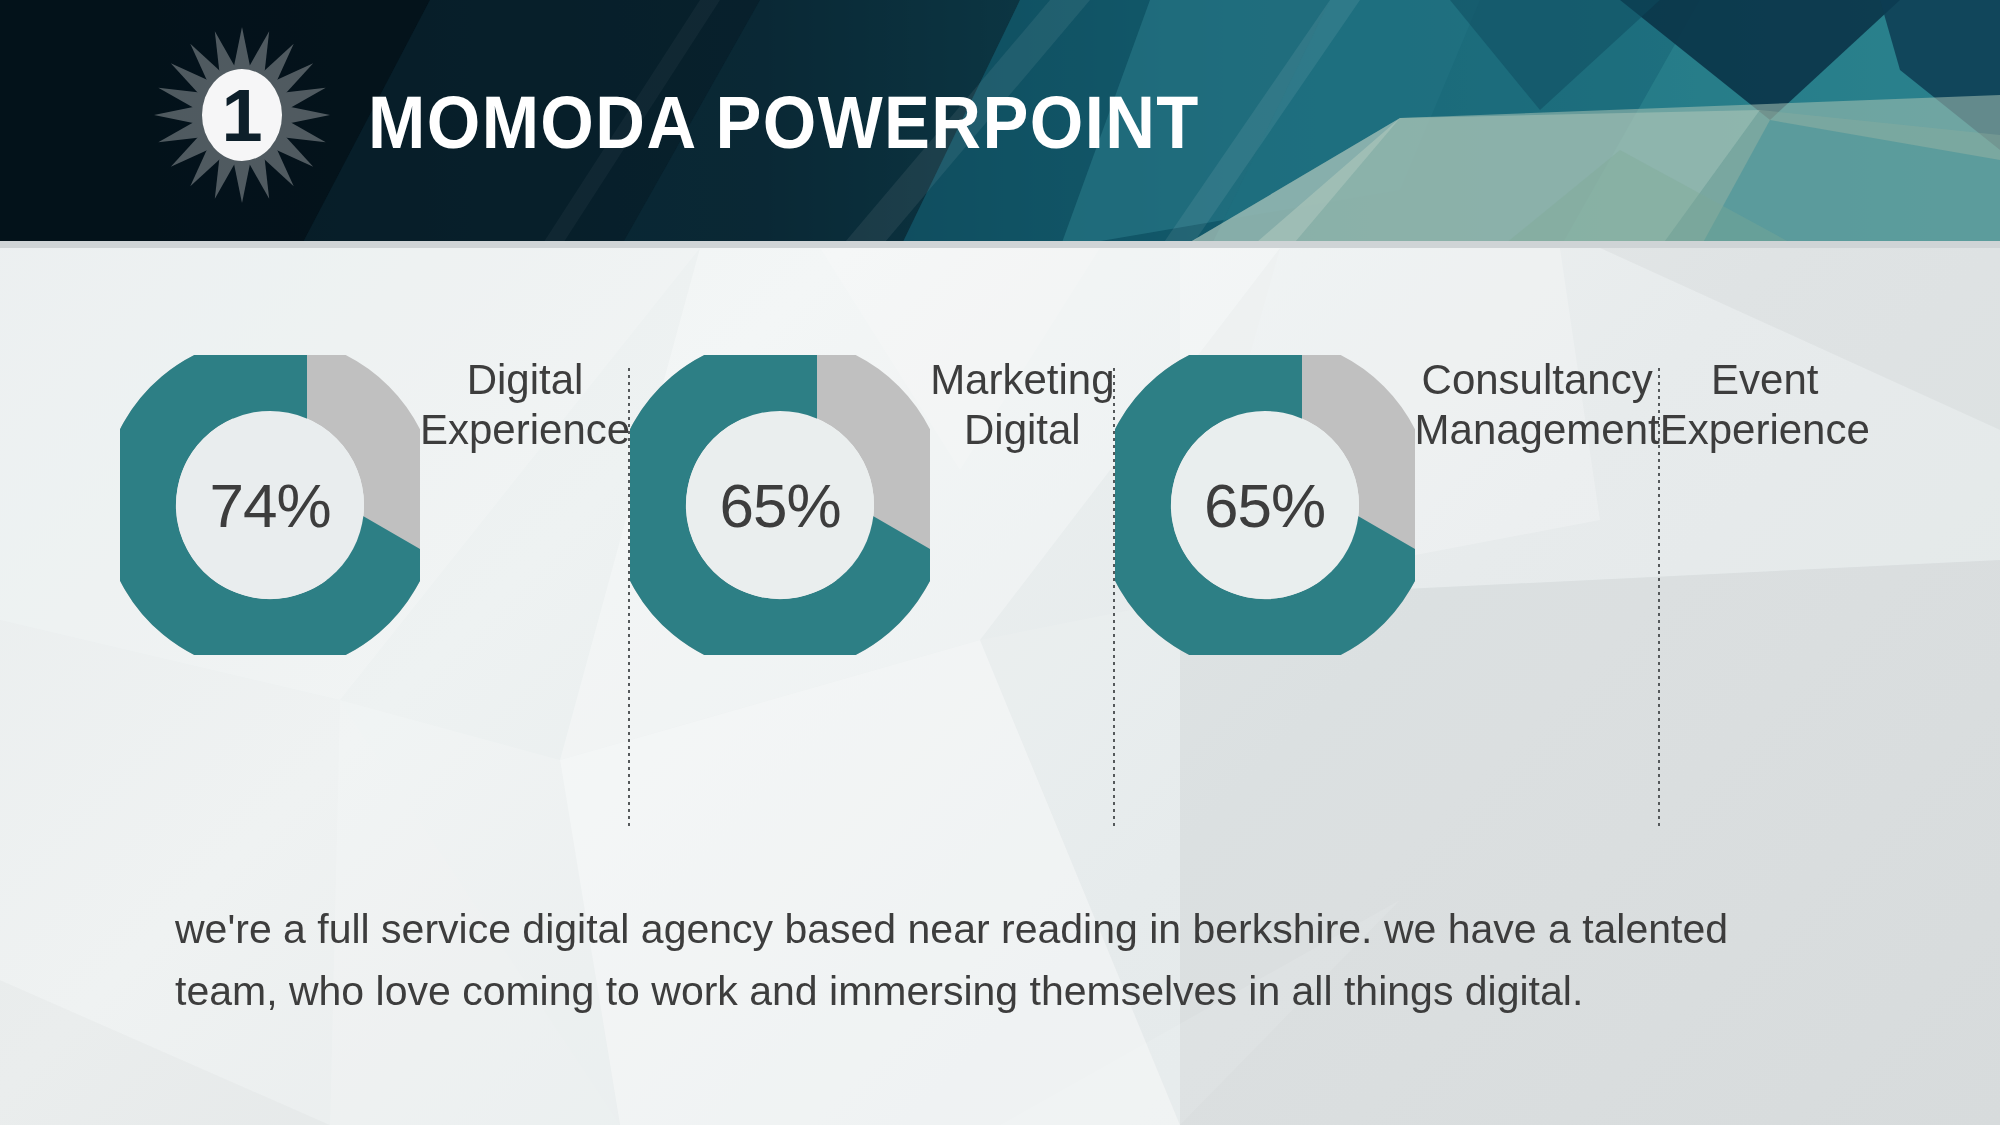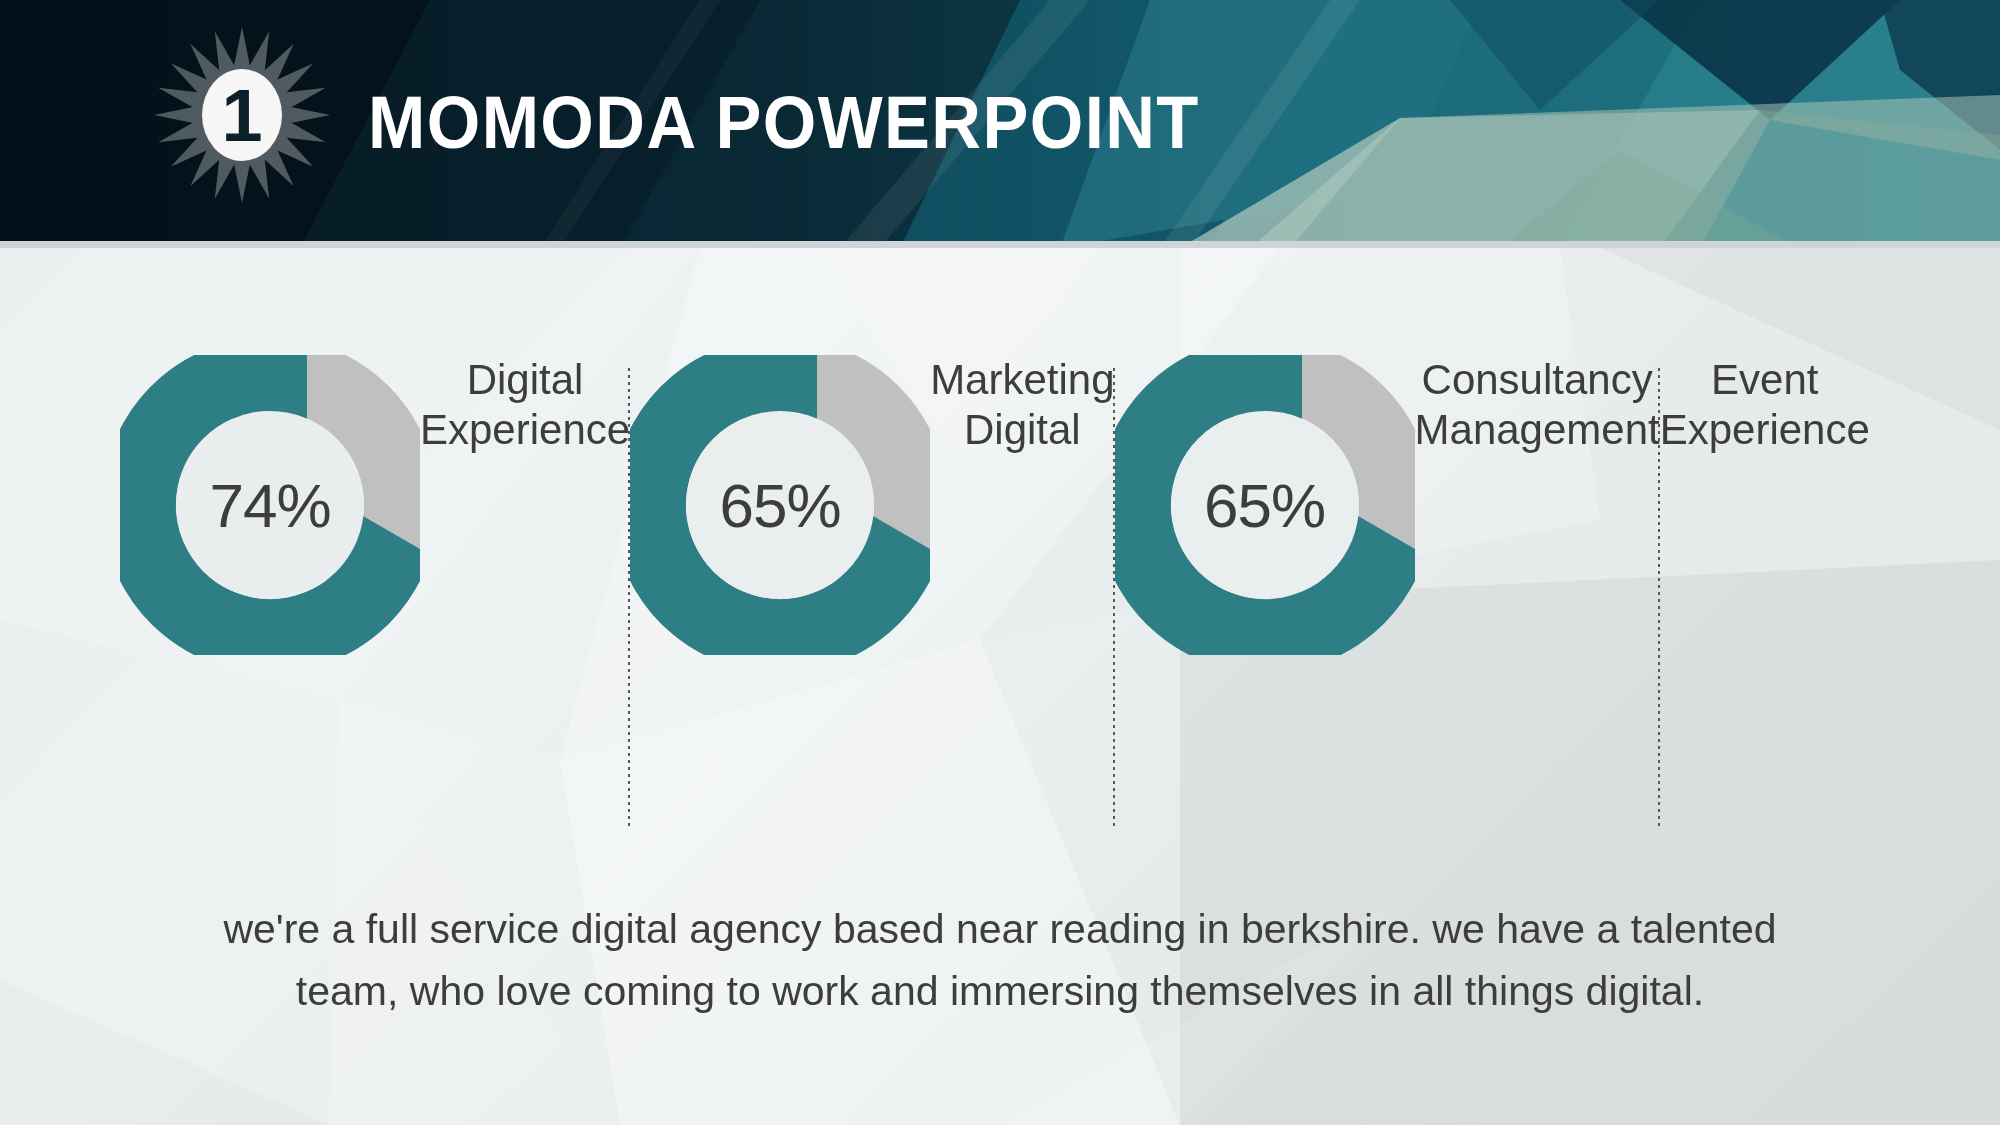--- a/index.html
+++ b/index.html
@@ -134,21 +134,21 @@
     font-weight: 400;
     white-space: pre-line;
   }
 
   
   .description {
     position: absolute;
     left: 175px;
     top: 898px;
     width: 1650px;
-    text-align: center;
+    text-align: left;
     font-size: 41px;
     line-height: 1.52;
     color: #3d3d3d;
     font-weight: 400;
   }
 </style>
 </head>
 <body>
 
 <div class="slide">

